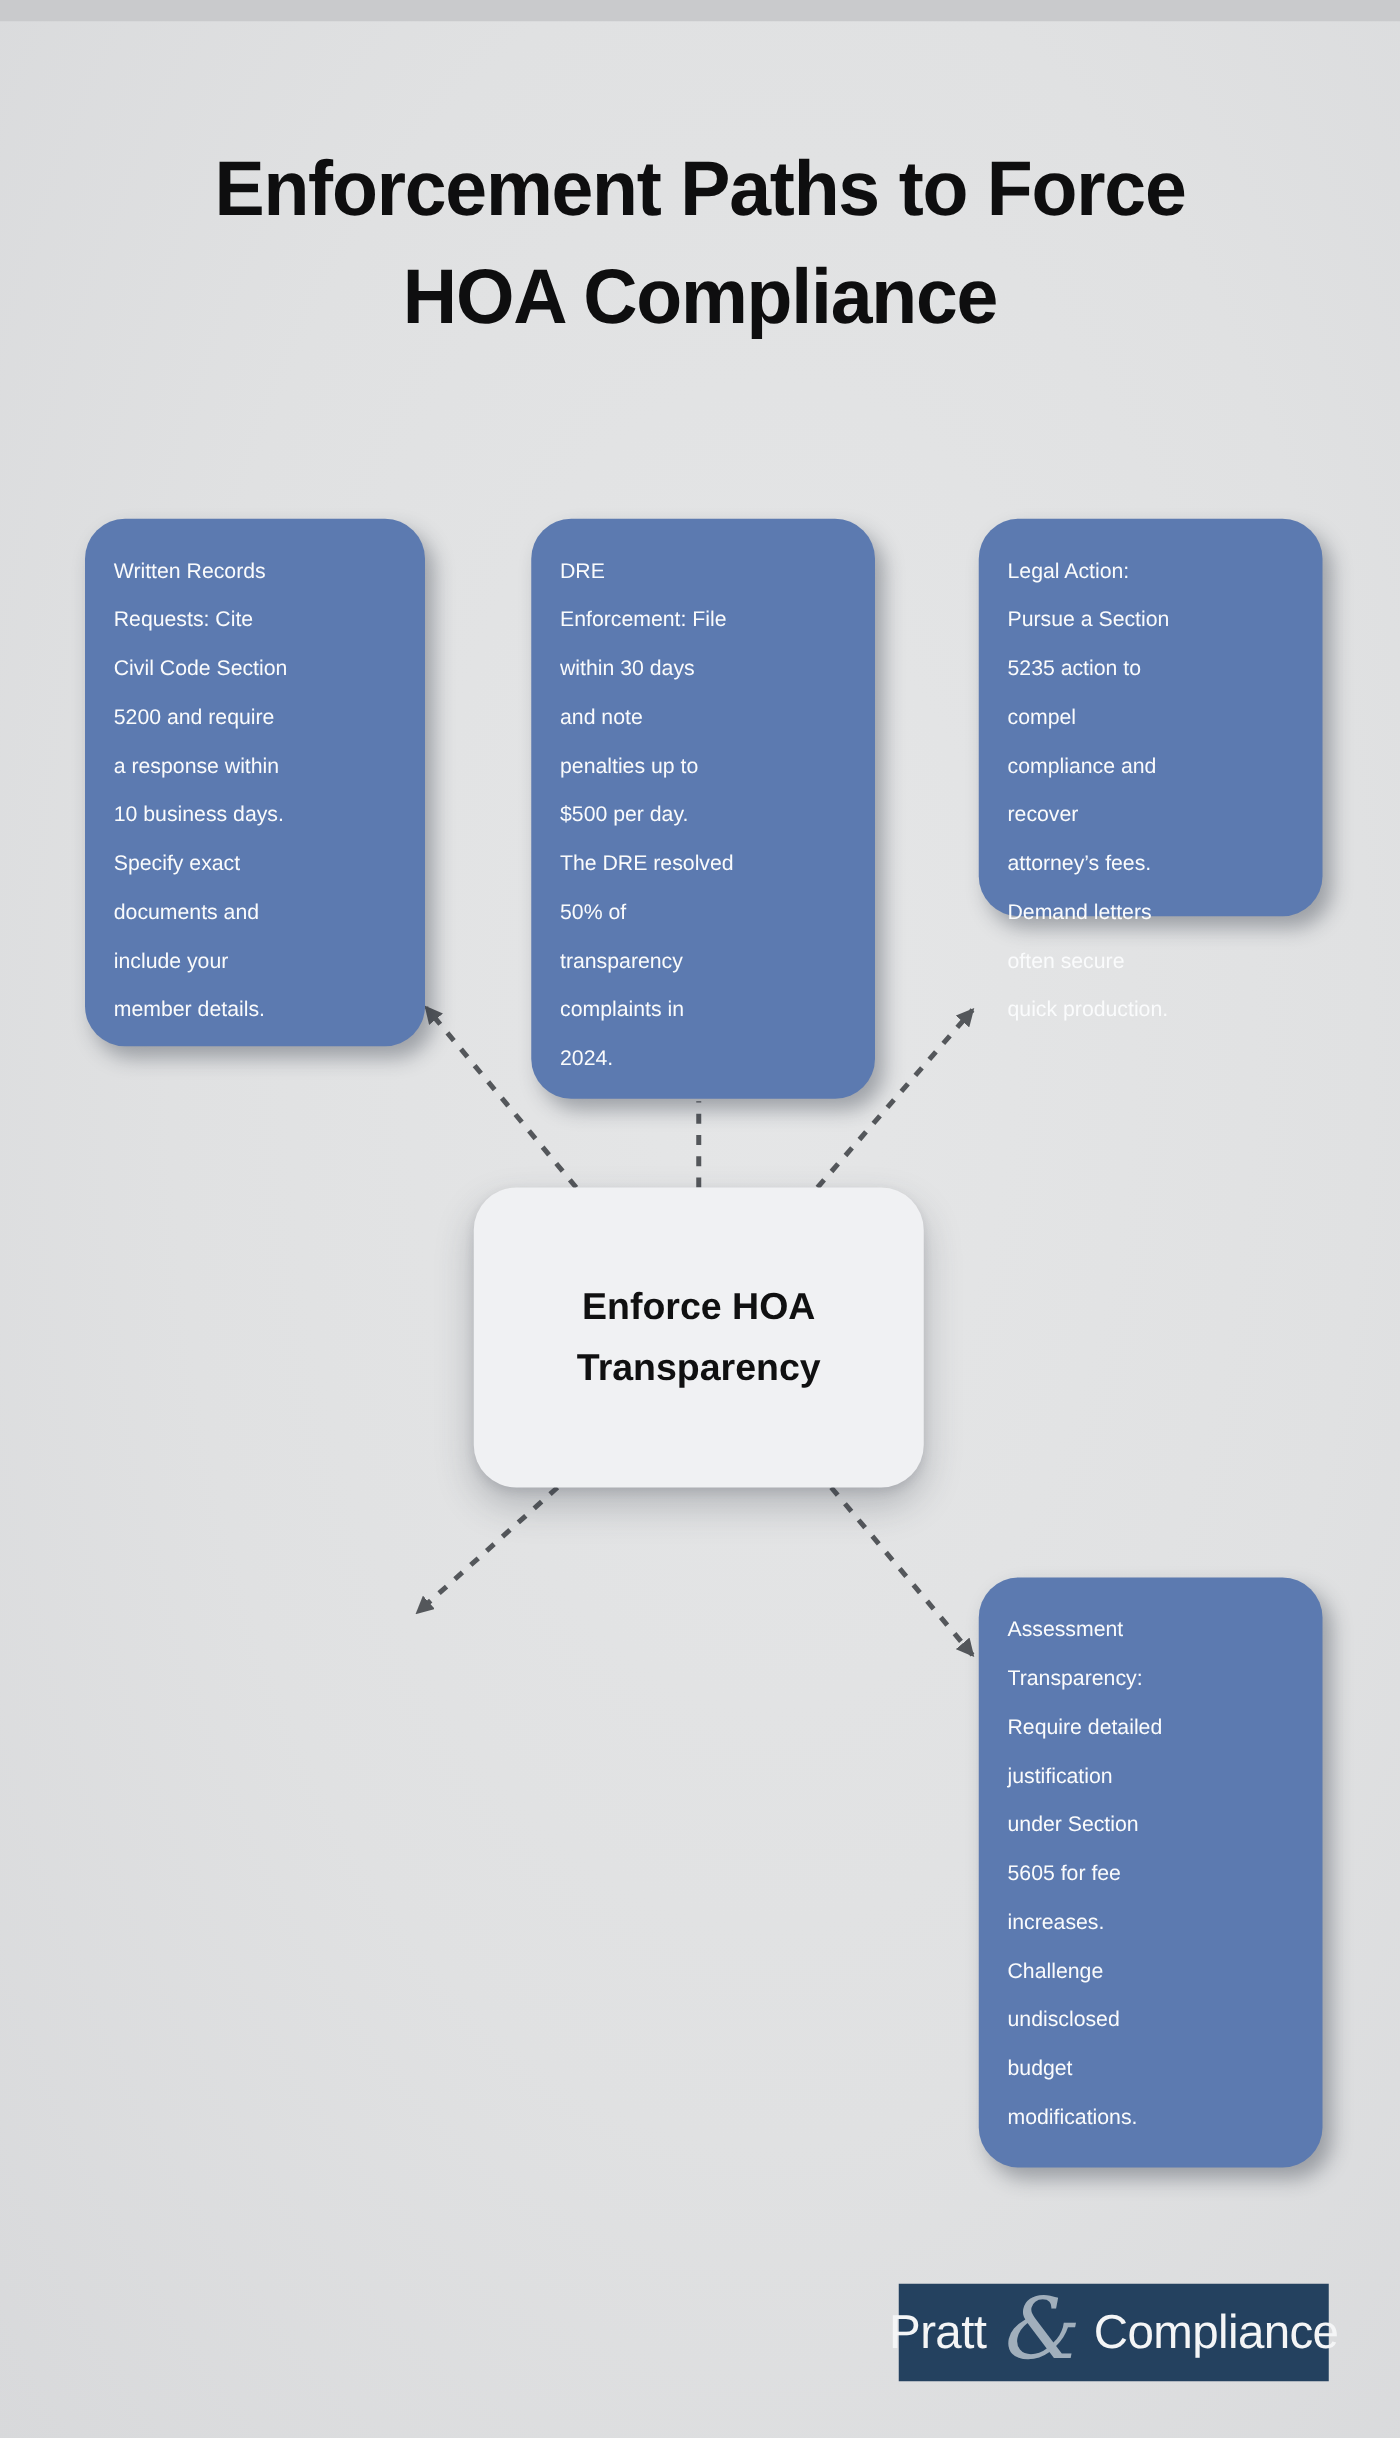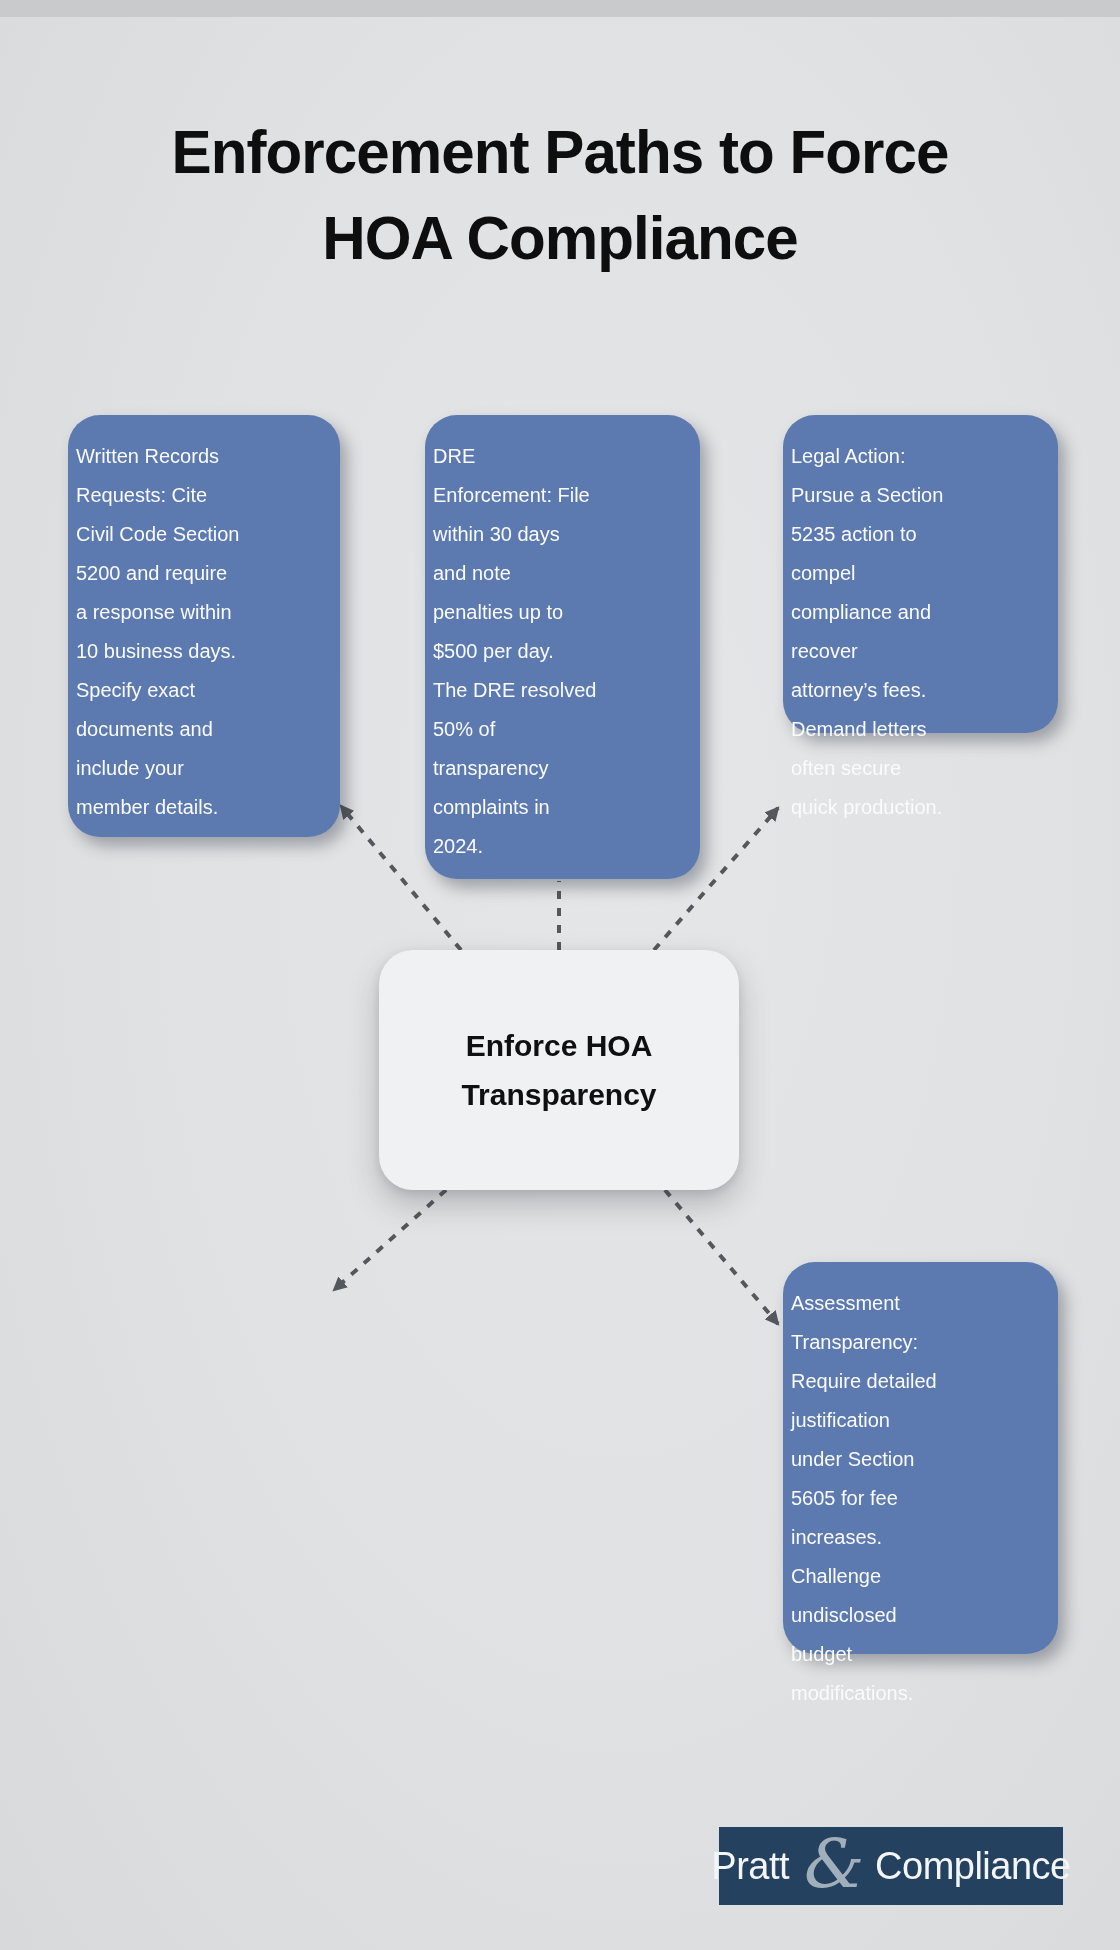--- a/index.html
+++ b/index.html
@@ -37,31 +37,31 @@
     height: 1950px;
     pointer-events: none;
   }
 
   .node {
     position: absolute;
     background: #5c7ab0;
     border-radius: 32px;
     box-shadow: 7px 9px 16px rgba(45, 52, 66, 0.38);
     box-sizing: border-box;
-    padding: 22px 8px;
+    padding: 22px 23px;
     color: #fafbfc;
-    font-size: 20px;
+    font-size: 17px;
     line-height: 39px;
     white-space: pre;
   }
   .node-a { left: 68px;  top: 398px;  width: 272px; height: 422px; }
   .node-b { left: 425px; top: 398px;  width: 275px; height: 464px; }
   .node-c { left: 783px; top: 398px;  width: 275px; height: 318px; }
   .node-d { left: 68px;  top: 1245px; width: 272px; height: 352px; }
-  .node-e { left: 783px; top: 1245px; width: 275px; height: 392px; }
+  .node-e { left: 783px; top: 1245px; width: 275px; height: 472px; }
 
   .center-node {
     position: absolute;
     left: 379px;
     top: 933px;
     width: 360px;
     height: 240px;
     background: #f0f1f3;
     border-radius: 34px;
     box-shadow: 0 14px 30px rgba(55, 60, 72, 0.28), 0 3px 8px rgba(55, 60, 72, 0.12);

